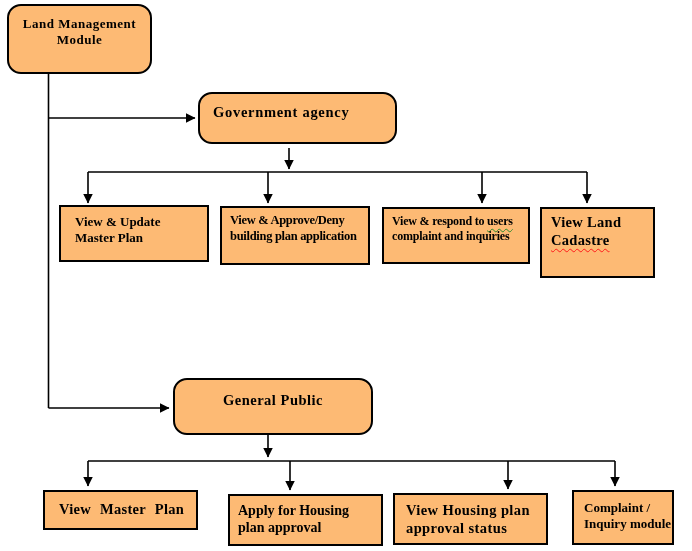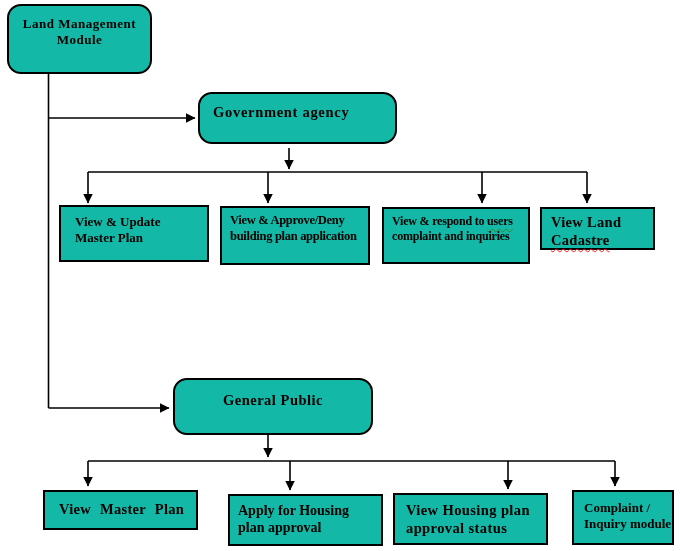--- a/index.html
+++ b/index.html
@@ -4,21 +4,21 @@
 <style>
   html, body { margin:0; padding:0; background:#ffffff; }
   .canvas {
     position:relative; width:692px; height:551px; background:#ffffff;
     font-family:"Liberation Serif", serif; font-weight:bold; color:#000;
     overflow:hidden;
   }
   .connectors { position:absolute; left:0; top:0; width:692px; height:551px; }
   .connectors path { stroke:#000000; stroke-width:1.6; fill:none; }
   .node {
-    position:absolute; box-sizing:border-box; background:#14b8a6;
+    position:absolute; box-sizing:border-box; background:#fdba74;
     border:2px solid #000000; line-height:1.24;
   }
   .rounded { border-radius:14px; }
   .ln { display:block; }
   .flag-green {
     text-decoration:underline wavy #2e8b2e;
     text-decoration-thickness:1px; text-underline-offset:3px;
     text-decoration-skip-ink:none;
   }
   .flag-red {
@@ -27,21 +27,21 @@
     text-decoration-skip-ink:none;
   }
   
   #root { left:7px;  top:4px;   width:145px; height:70px; text-align:center; padding-top:10px; font-size:13px; letter-spacing:0.5px; }
   #gov  { left:198px; top:92px;  width:199px; height:52px; padding:10px 0 0 13px; font-size:14.5px; letter-spacing:0.7px; }
   #pub  { left:173px; top:378px; width:200px; height:57px; text-align:center; padding-top:12px; font-size:14.5px; letter-spacing:0.5px; }
   
   #g1 { left:59px;  top:205px; width:150px; height:57px; padding:7px 4px 0 14px; font-size:13px; }
   #g2 { left:220px; top:206px; width:150px; height:59px; padding:5px 2px 0 8px;  font-size:12.5px; letter-spacing:-0.3px; }
   #g3 { left:382px; top:207px; width:148px; height:57px; padding:5px 2px 0 8px;  font-size:12px;   letter-spacing:-0.2px; }
-  #g4 { left:540px; top:207px; width:115px; height:43px; padding:5px 2px 0 9px;  font-size:14.5px; letter-spacing:0.3px; }
+  #g4 { left:540px; top:207px; width:115px; height:71px; padding:5px 2px 0 9px;  font-size:14.5px; letter-spacing:0.3px; }
   
   #p1 { left:43px;  top:490px; width:155px; height:40px; padding:9px 0 0 14px; font-size:14.5px; word-spacing:5px; letter-spacing:0.3px;font-family:Liberation Serif, serif; }
   #p2 { left:228px; top:494px; width:155px; height:52px; padding:6px 0 0 8px;  font-size:14px; }
   #p3 { left:393px; top:493px; width:155px; height:52px; padding:7px 0 0 11px; font-size:14.5px; letter-spacing:0.4px; }
   #p4 { left:572px; top:490px; width:102px; height:55px; padding:8px 0 0 10px; font-size:13px; }
 </style>
 </head>
 <body>
 
 <div class="canvas">

